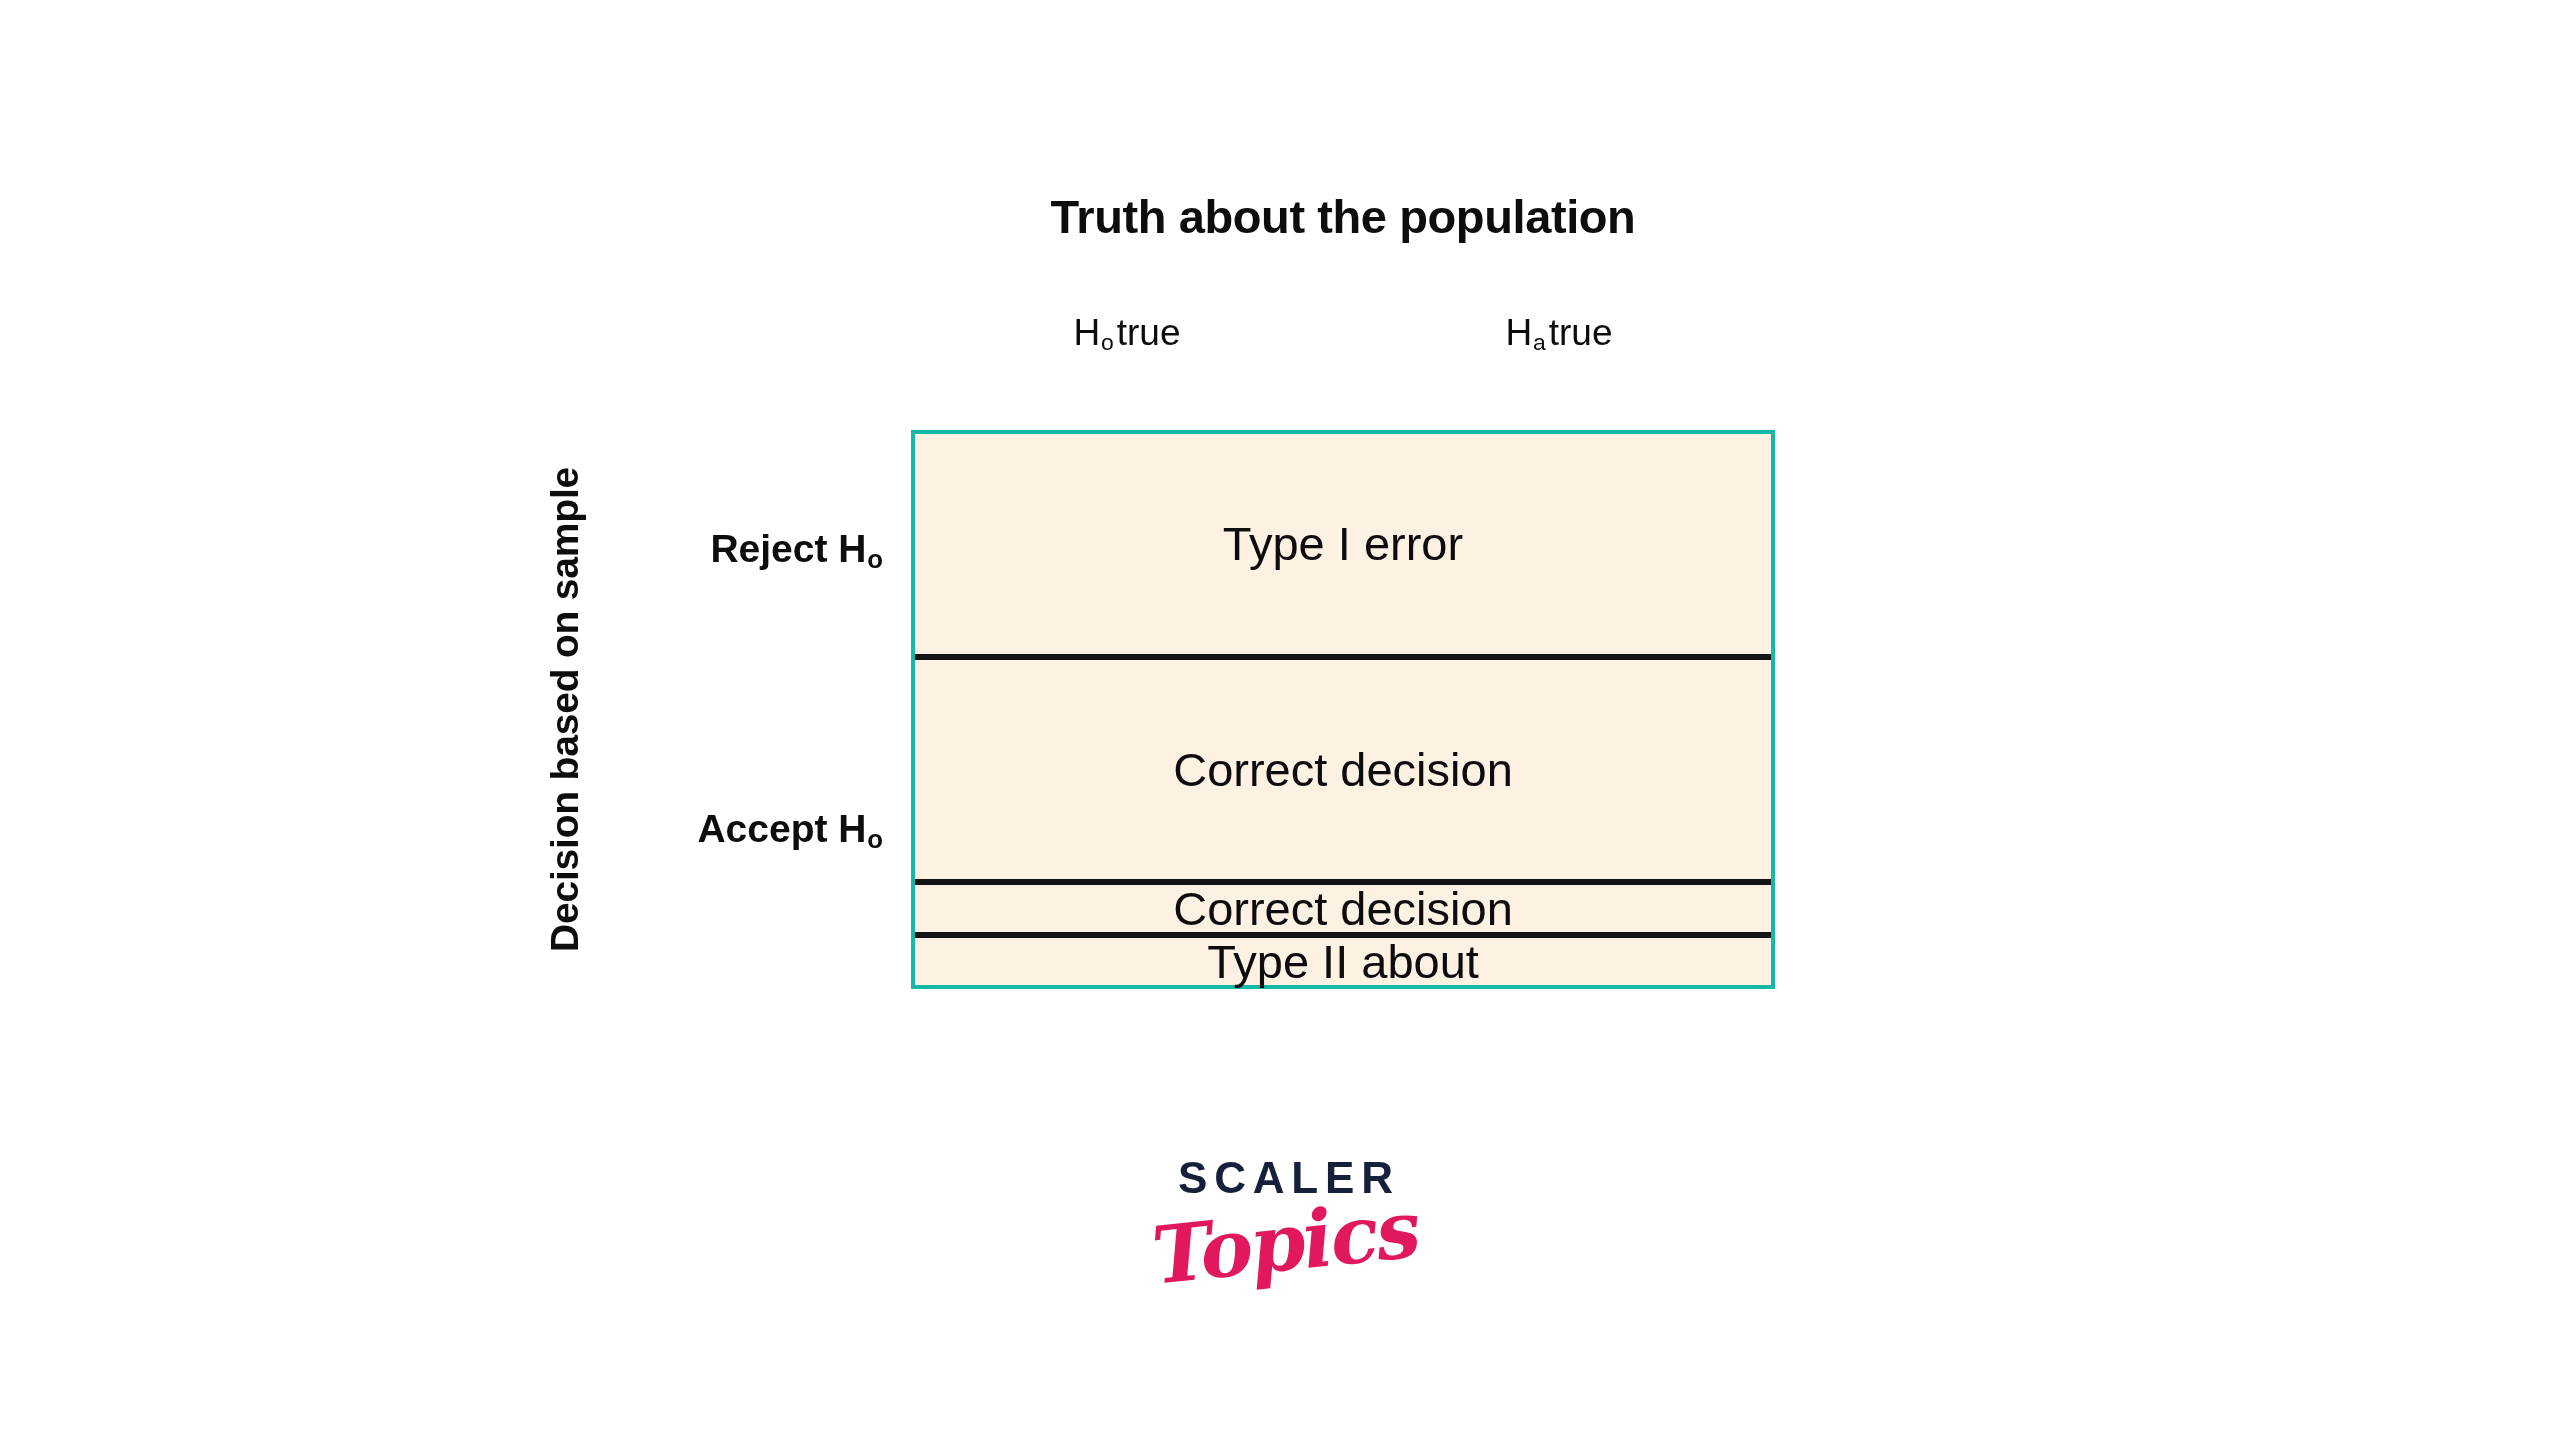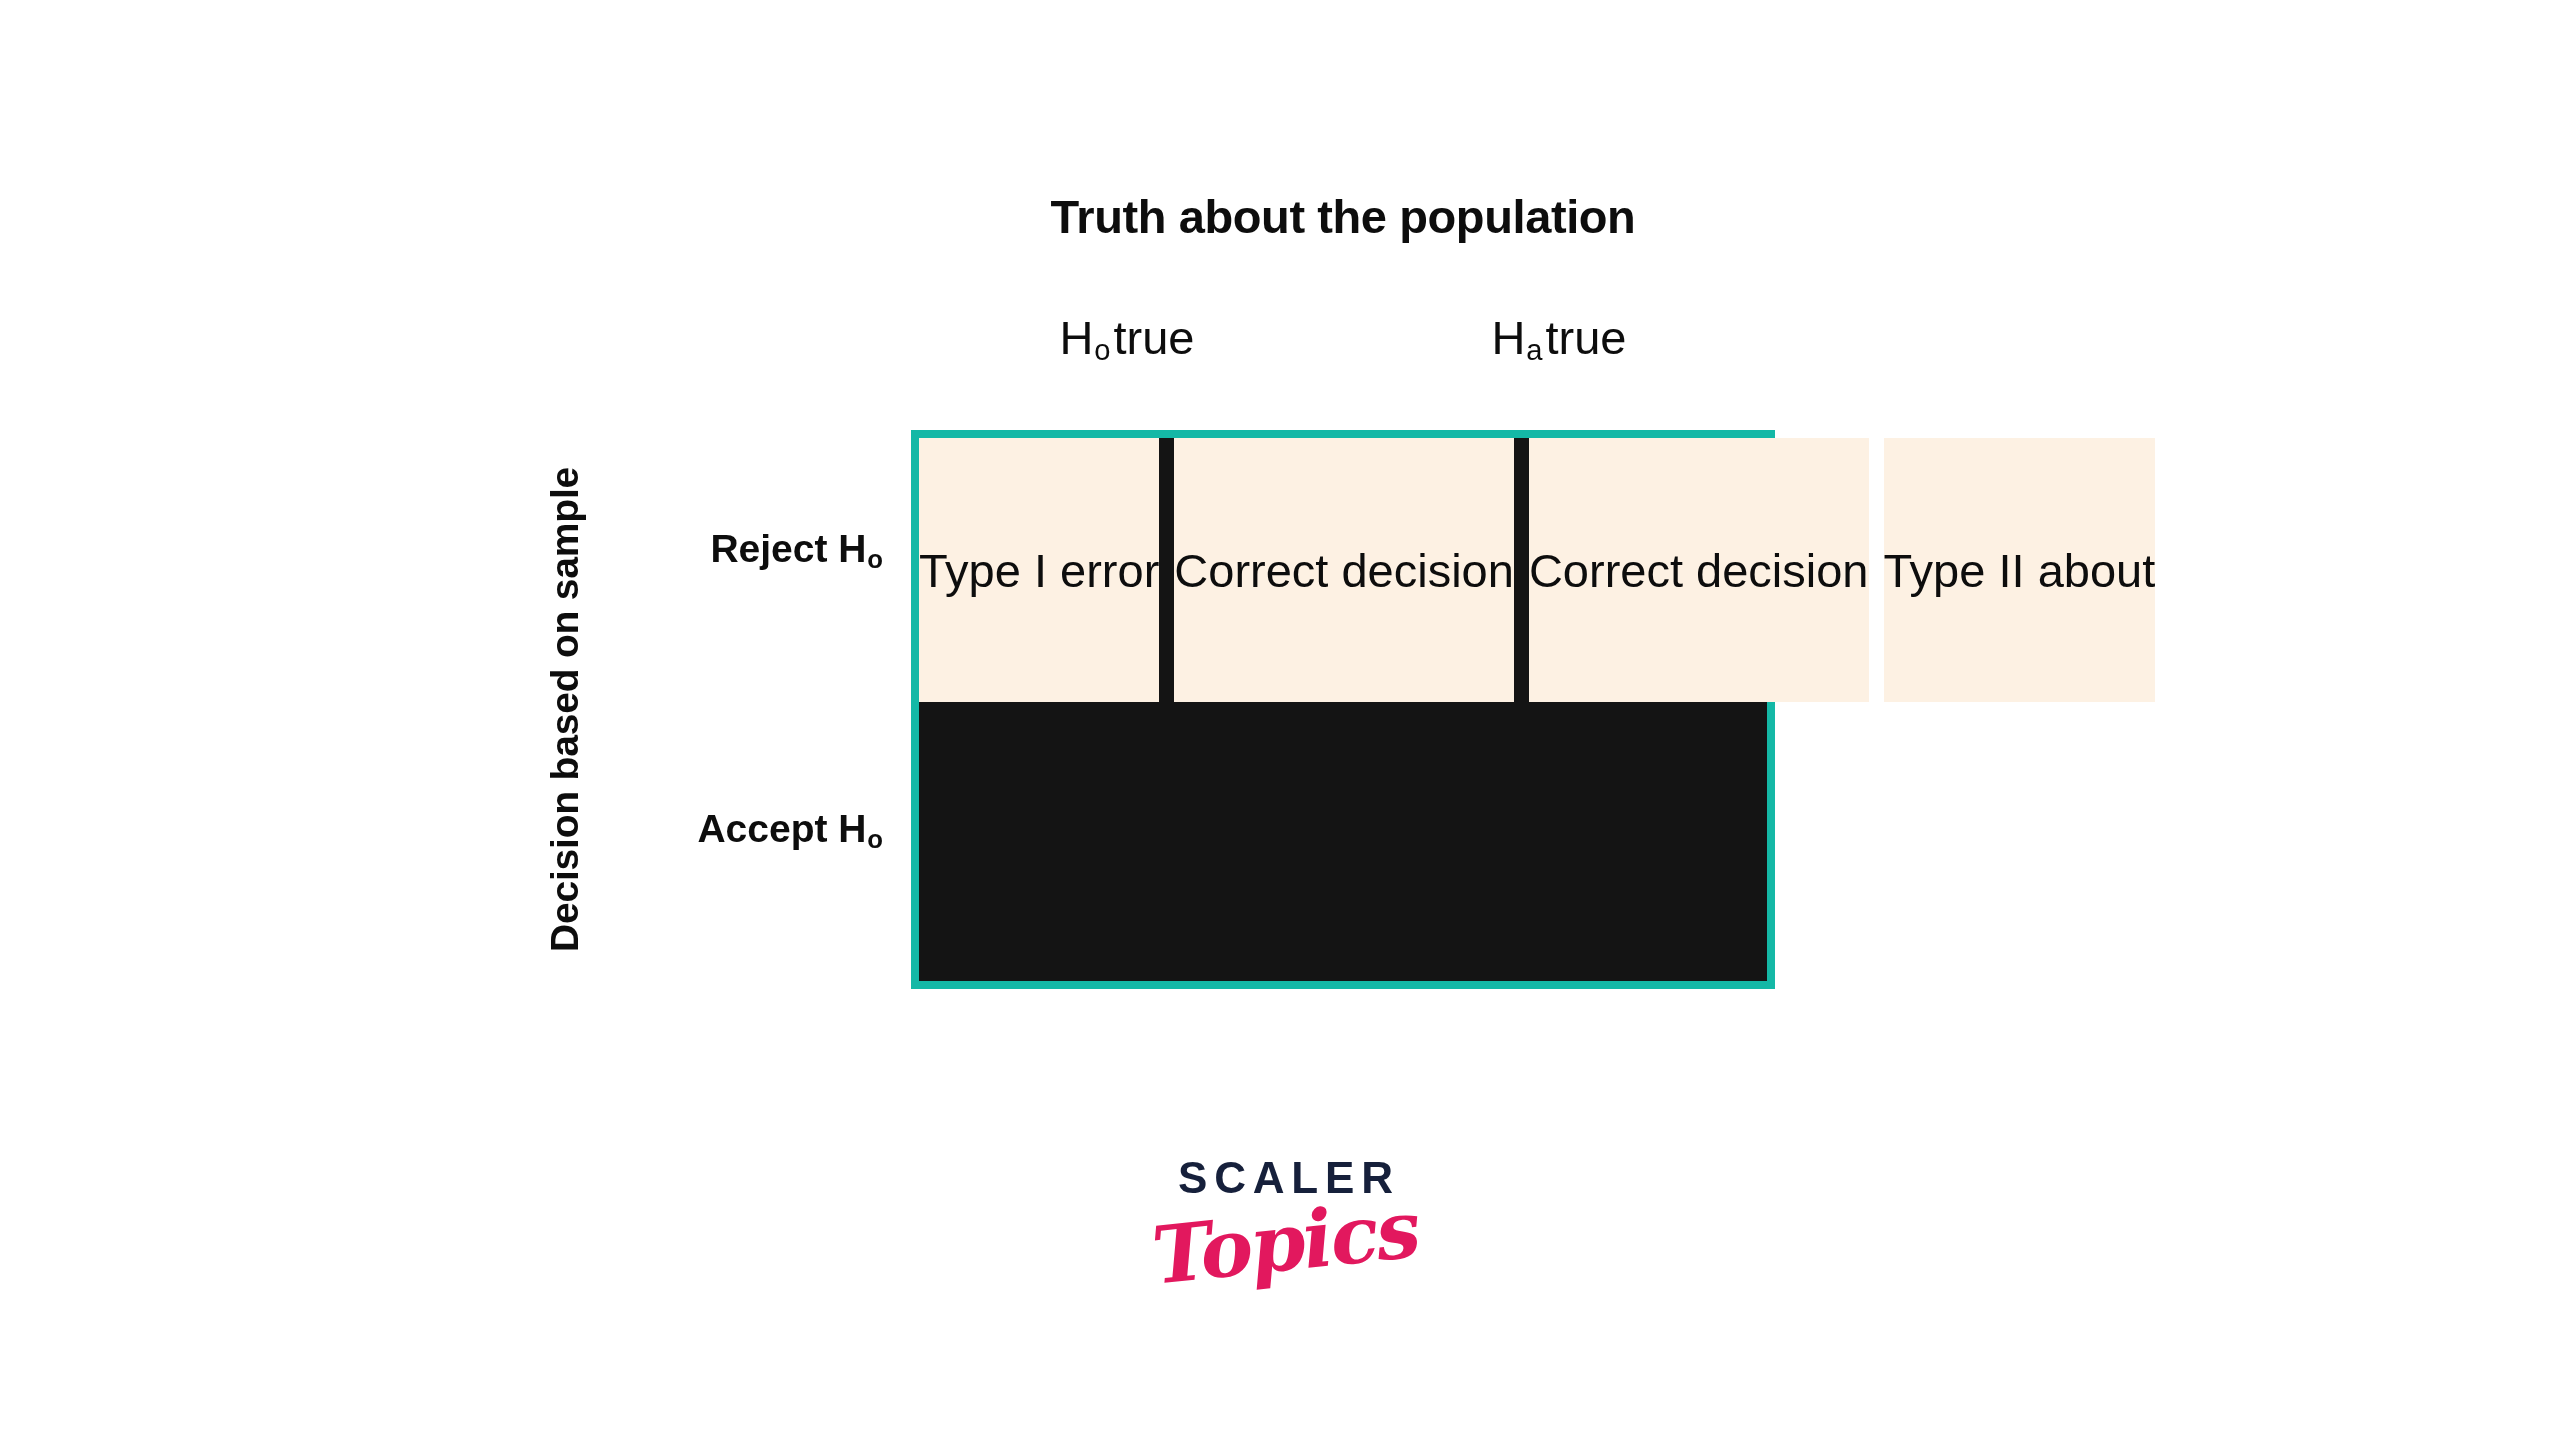--- a/index.html
+++ b/index.html
@@ -35,21 +35,21 @@
     line-height: 1;
     white-space: nowrap;
   }
 
   
   .col-header {
     position: absolute;
     top: 314px;
     width: 432px;
     text-align: center;
-    font-size: 47px;
+    font-size: 37px;
     font-weight: 400;
     line-height: 1;
     white-space: nowrap;
   }
   #col-header-h0 { left: 911px; }
   #col-header-ha { left: 1343px; }
 
   .sub {
     font-size: 0.62em;
     vertical-align: baseline;
@@ -100,25 +100,25 @@
   }
 
   
   #matrix-grid {
     position: absolute;
     left: 911px;
     top: 430px;
     width: 864px;
     height: 559px;
     display: grid;
-    grid-template-columns: 1fr 1fr 1fr 1fr;
+    grid-template-columns: 1fr;
     grid-template-rows: 1fr 1fr;
     background: #141414;
-    gap: 15px;
-    border: 8px solid #14b8a6;
+    gap: 6px;
+    border: 4px solid #14b8a6;
     box-sizing: border-box;
   }
 
   .matrix-cell {
     background: #fdf1e3;
     display: flex;
     align-items: center;
     justify-content: center;
     font-size: 47px;
     font-weight: 400;

